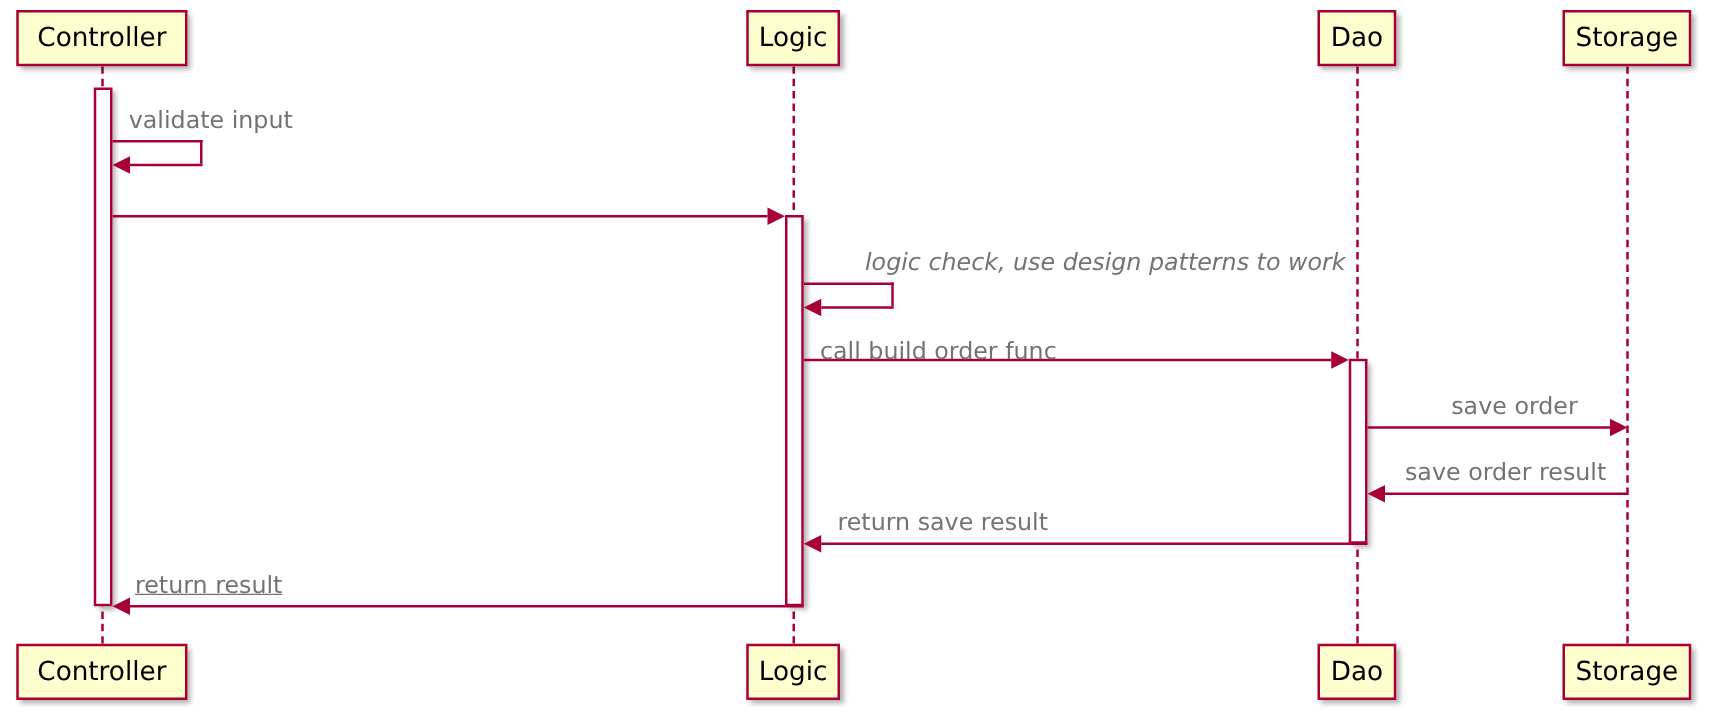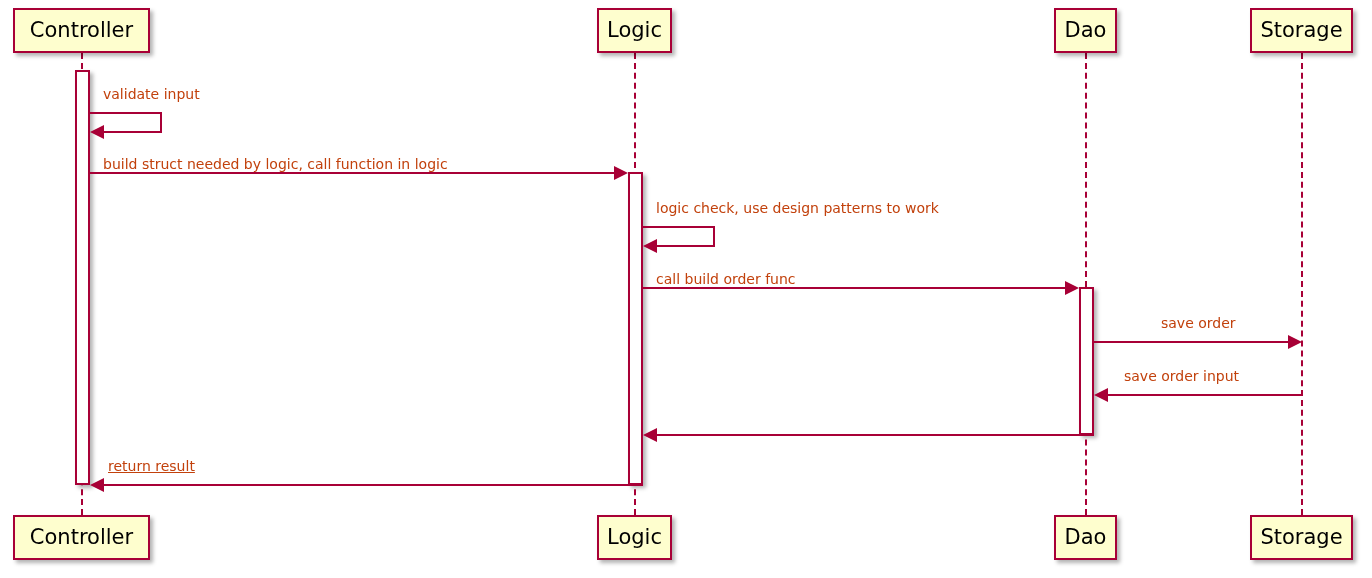--- a/index.html
+++ b/index.html
@@ -75,22 +75,22 @@
   }
   .arrow-left {
     border-top: 7px solid transparent;
     border-bottom: 7px solid transparent;
     border-right: 14px solid #A80036;
   }
 
   
   .msg-label {
     position: absolute;
-    color: #c2410c;
-    font-size: 14px;
+    color: #737373;
+    font-size: 19px;
     line-height: 1;
     white-space: nowrap;
   }
 </style>
 </head>
 <body>
 
 <div id="diagram">
 
   <div class="lifeline" style="left:81px; top:53px; height:462px;"></div>
@@ -129,40 +129,40 @@
   <div class="activation" style="left:1079px; top:287px; width:15px; height:148px;"></div>
 
   <div class="msg-line" style="left:90px; top:112px; width:72px;"></div>
   <div class="v-line" style="left:160px; top:112px; height:19px;"></div>
   <div class="msg-line" style="left:104px; top:131px; width:58px;"></div>
   <div class="arrow-head arrow-left" style="left:90px; top:125px;"></div>
   <div class="msg-label" style="left:103px; top:87px;">validate input</div>
 
   <div class="msg-line" style="left:90px; top:172px; width:524px;"></div>
   <div class="arrow-head arrow-right" style="left:614px; top:166px;"></div>
-  <div class="msg-label" style="left:103px; top:157px;">build struct needed by logic, call function in logic</div>
 
   <div class="msg-line" style="left:643px; top:226px; width:72px;"></div>
   <div class="v-line" style="left:713px; top:226px; height:19px;"></div>
   <div class="msg-line" style="left:657px; top:245px; width:58px;"></div>
   <div class="arrow-head arrow-left" style="left:643px; top:239px;"></div>
-  <div class="msg-label" style="left:656px; top:201px;">logic check, use design patterns to work</div>
+  <div class="msg-label" style="left:692px; top:201px;font-style:italic;">logic check, use design patterns to work</div>
 
   <div class="msg-line" style="left:643px; top:287px; width:422px;"></div>
   <div class="arrow-head arrow-right" style="left:1065px; top:281px;"></div>
   <div class="msg-label" style="left:656px; top:272px;">call build order func</div>
 
   <div class="msg-line" style="left:1094px; top:341px; width:194px;"></div>
   <div class="arrow-head arrow-right" style="left:1288px; top:335px;"></div>
   <div class="msg-label" style="left:1161px; top:316px;">save order</div>
 
   <div class="msg-line" style="left:1108px; top:394px; width:194px;"></div>
   <div class="arrow-head arrow-left" style="left:1094px; top:388px;"></div>
-  <div class="msg-label" style="left:1124px; top:369px;">save order input</div>
+  <div class="msg-label" style="left:1124px; top:369px;">save order result</div>
 
   <div class="msg-line" style="left:657px; top:434px; width:437px;"></div>
   <div class="arrow-head arrow-left" style="left:643px; top:428px;"></div>
+  <div class="msg-label" style="left:670px; top:409px;">return save result</div>
 
   <div class="msg-line" style="left:104px; top:484px; width:539px;"></div>
   <div class="arrow-head arrow-left" style="left:90px; top:478px;"></div>
   <div class="msg-label" style="left:108px; top:459px;text-decoration:underline;">return result</div>
 
 </div>
 
 </body></html>

